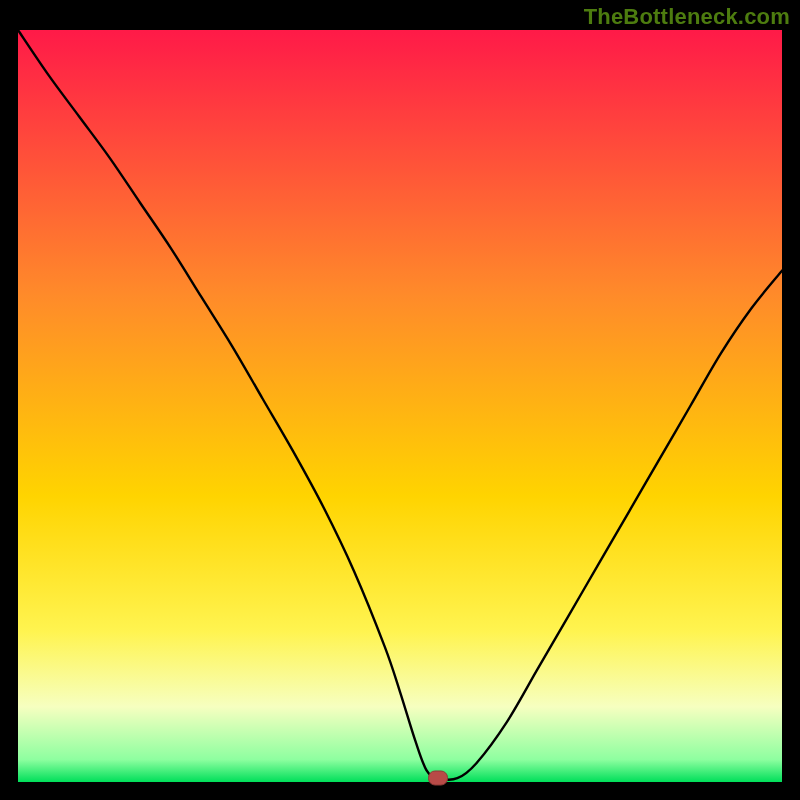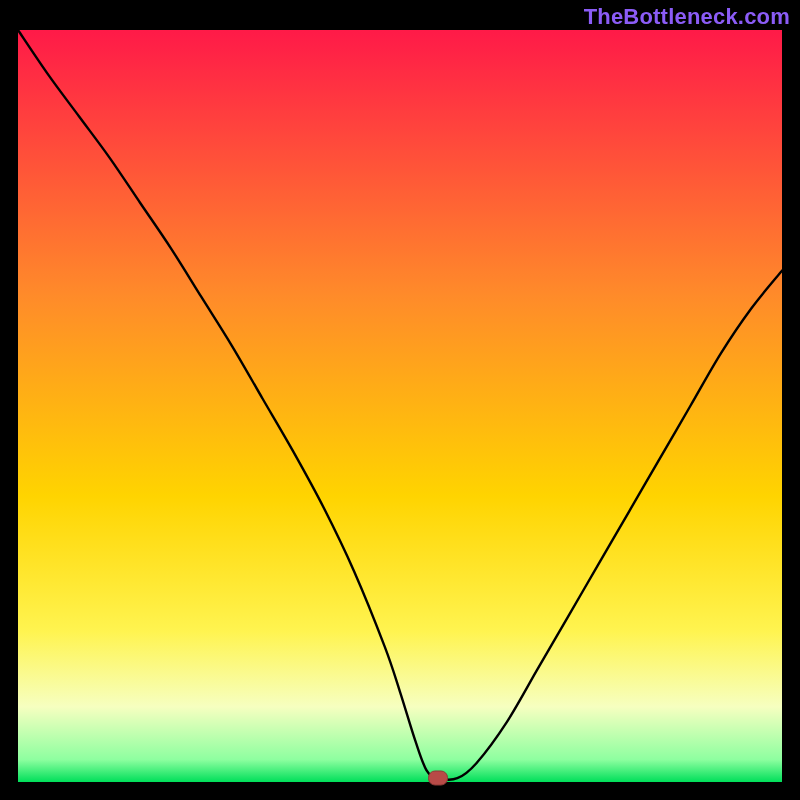--- a/index.html
+++ b/index.html
@@ -16,21 +16,21 @@
     height: 800px;
     background: #000;
   }
   .watermark {
     position: absolute;
     top: 4px;
     right: 10px;
     font-family: Arial, Helvetica, sans-serif;
     font-size: 22px;
     font-weight: 600;
-    color: #8b5cf6;
+    color: #4d7c0f;
     letter-spacing: 0.2px;
     user-select: none;
   }
   svg.plot {
     position: absolute;
     left: 18px;
     top: 30px;
     width: 764px;
     height: 752px;
     display: block;

